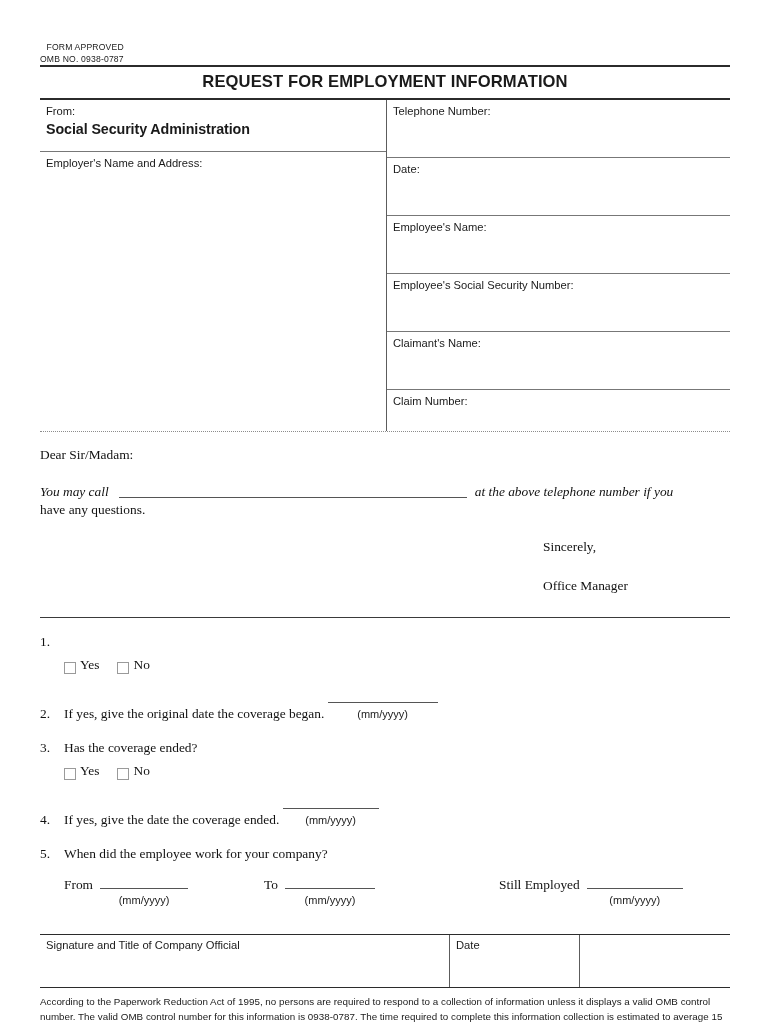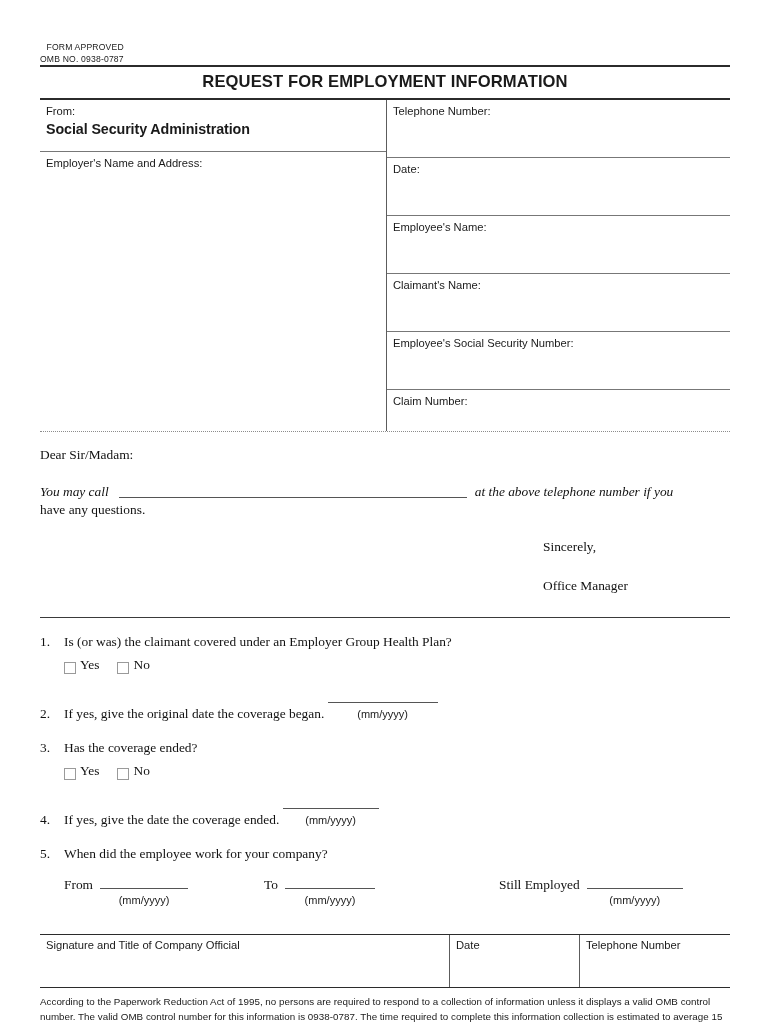--- a/index.html
+++ b/index.html
@@ -230,24 +230,24 @@
       <div class="cell rcell b-bottom">
         <span>Telephone Number:</span>
       </div>
       <div class="cell rcell b-bottom">
         <span>Date:</span>
       </div>
       <div class="cell rcell b-bottom">
         <span>Employee's Name:</span>
       </div>
       <div class="cell rcell b-bottom">
+        <span>Employee's Social Security Number:</span>
+      </div>
+      <div class="cell rcell b-bottom">
         <span>Claimant's Name:</span>
-      </div>
-      <div class="cell rcell b-bottom">
-        <span>Employee's Social Security Number:</span>
       </div>
       <div class="cell rcell-claim">
         <span>Claim Number:</span>
       </div>
     </div>
   </div>
 
   <div class="letter">
     <div class="salutation">Dear Sir/Madam:</div>
     <div class="callline">
@@ -259,21 +259,20 @@
     <div class="sign-block">
       <div>Sincerely,</div>
       <div class="office">Office Manager</div>
     </div>
   </div>
 
   <div class="qsection">
 
     <div class="q">
       <span class="num">1.</span>
-      <span class="qbody">Is (or was) the claimant covered under an Employer Group Health Plan?</span>
     </div>
     <div class="choices">
       <span class="choice">
         <span class="checkbox"></span>
         <span>Yes</span>
       </span>
       <span class="choice">
         <span class="checkbox"></span>
         <span>No</span>
       </span>
@@ -346,20 +345,17 @@
 
   </div>
 
   <div class="sigtable">
     <div class="sigcell sig-name">
       <span>Signature and Title of Company Official</span>
     </div>
     <div class="sigcell sig-date">
       <span>Date</span>
     </div>
-    <div class="sigcell sig-tel">
-      <span>Telephone Number</span>
-    </div>
   </div>
 
   <div class="pra">According to the Paperwork Reduction Act of 1995, no persons are required to respond to a collection of information unless it displays a valid OMB control number. The valid OMB control number for this information is 0938-0787. The time required to complete this information collection is estimated to average 15 minutes per response, including the time to review instructions, search existing data resources, gather the data needed, and complete and review the information collection. If you have comments concerning the accuracy of the time estimate(s) or suggestions for improving this form, please write to: CMS, 7500 Security Boulevard, Attn: PRA Reports Clearance Officer, Mail Stop C4-26-05, Baltimore, MD 21244-1850.</div>
 
 </div>
 
 </body></html>

